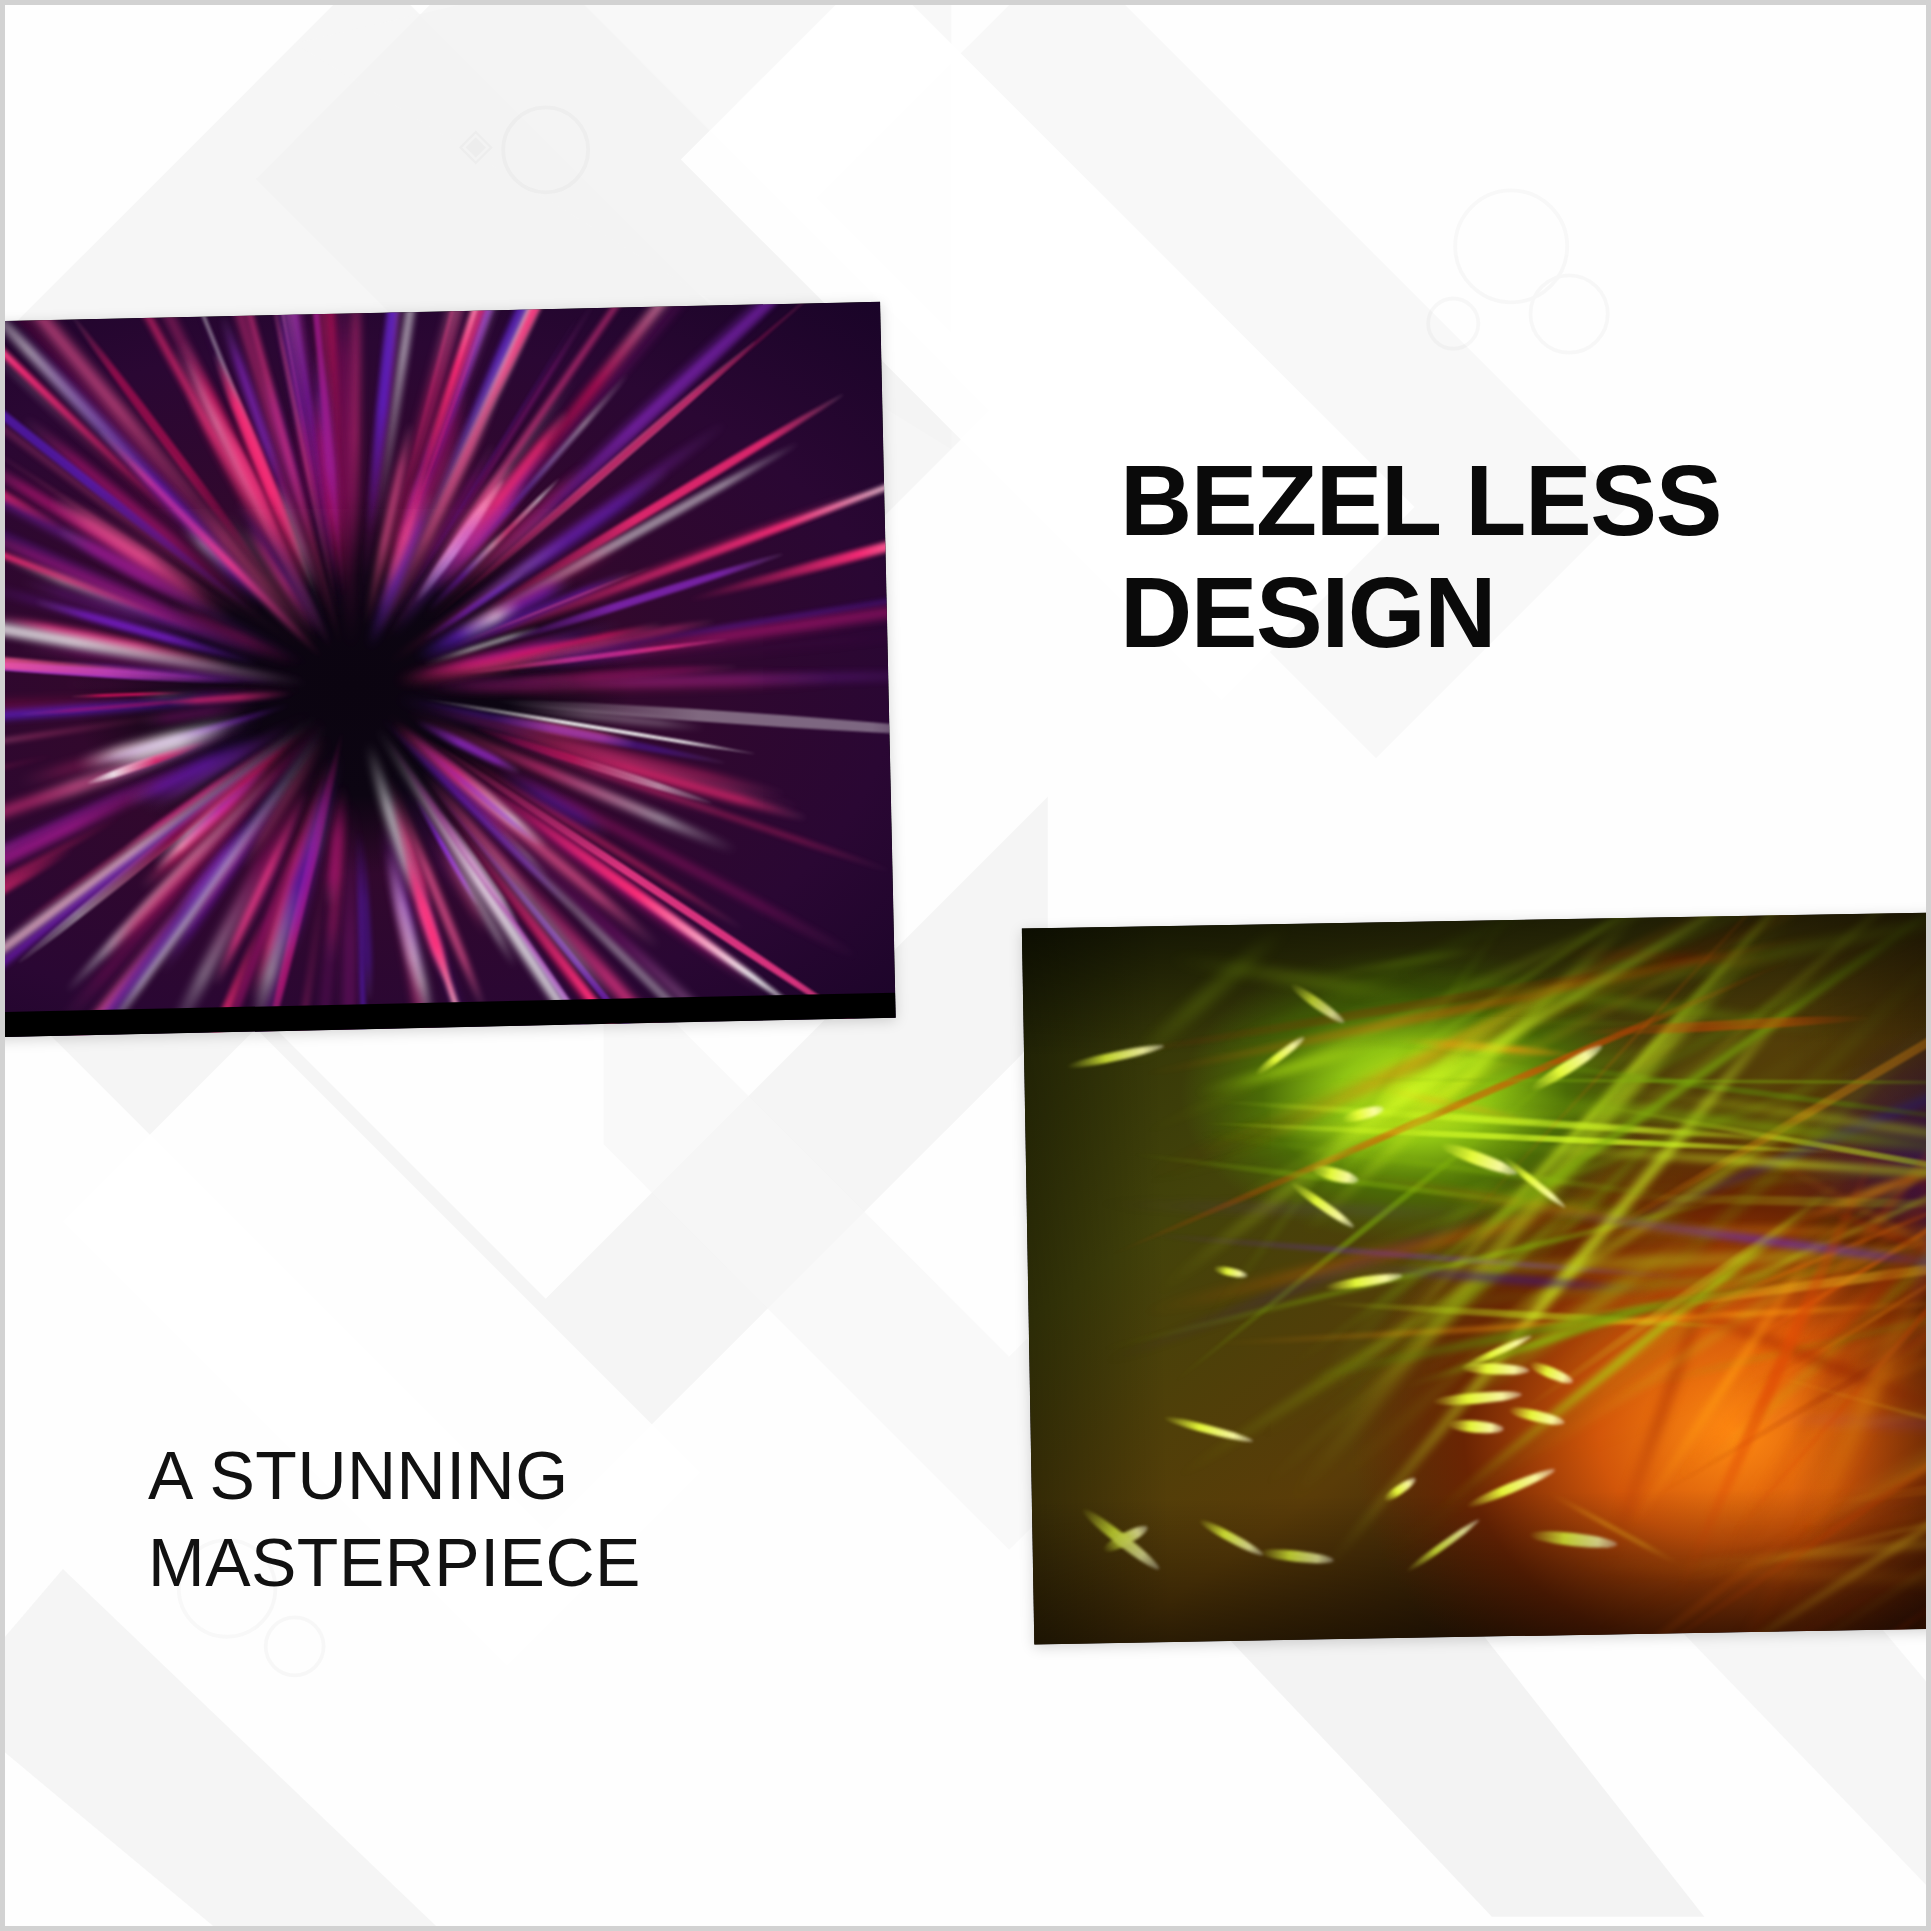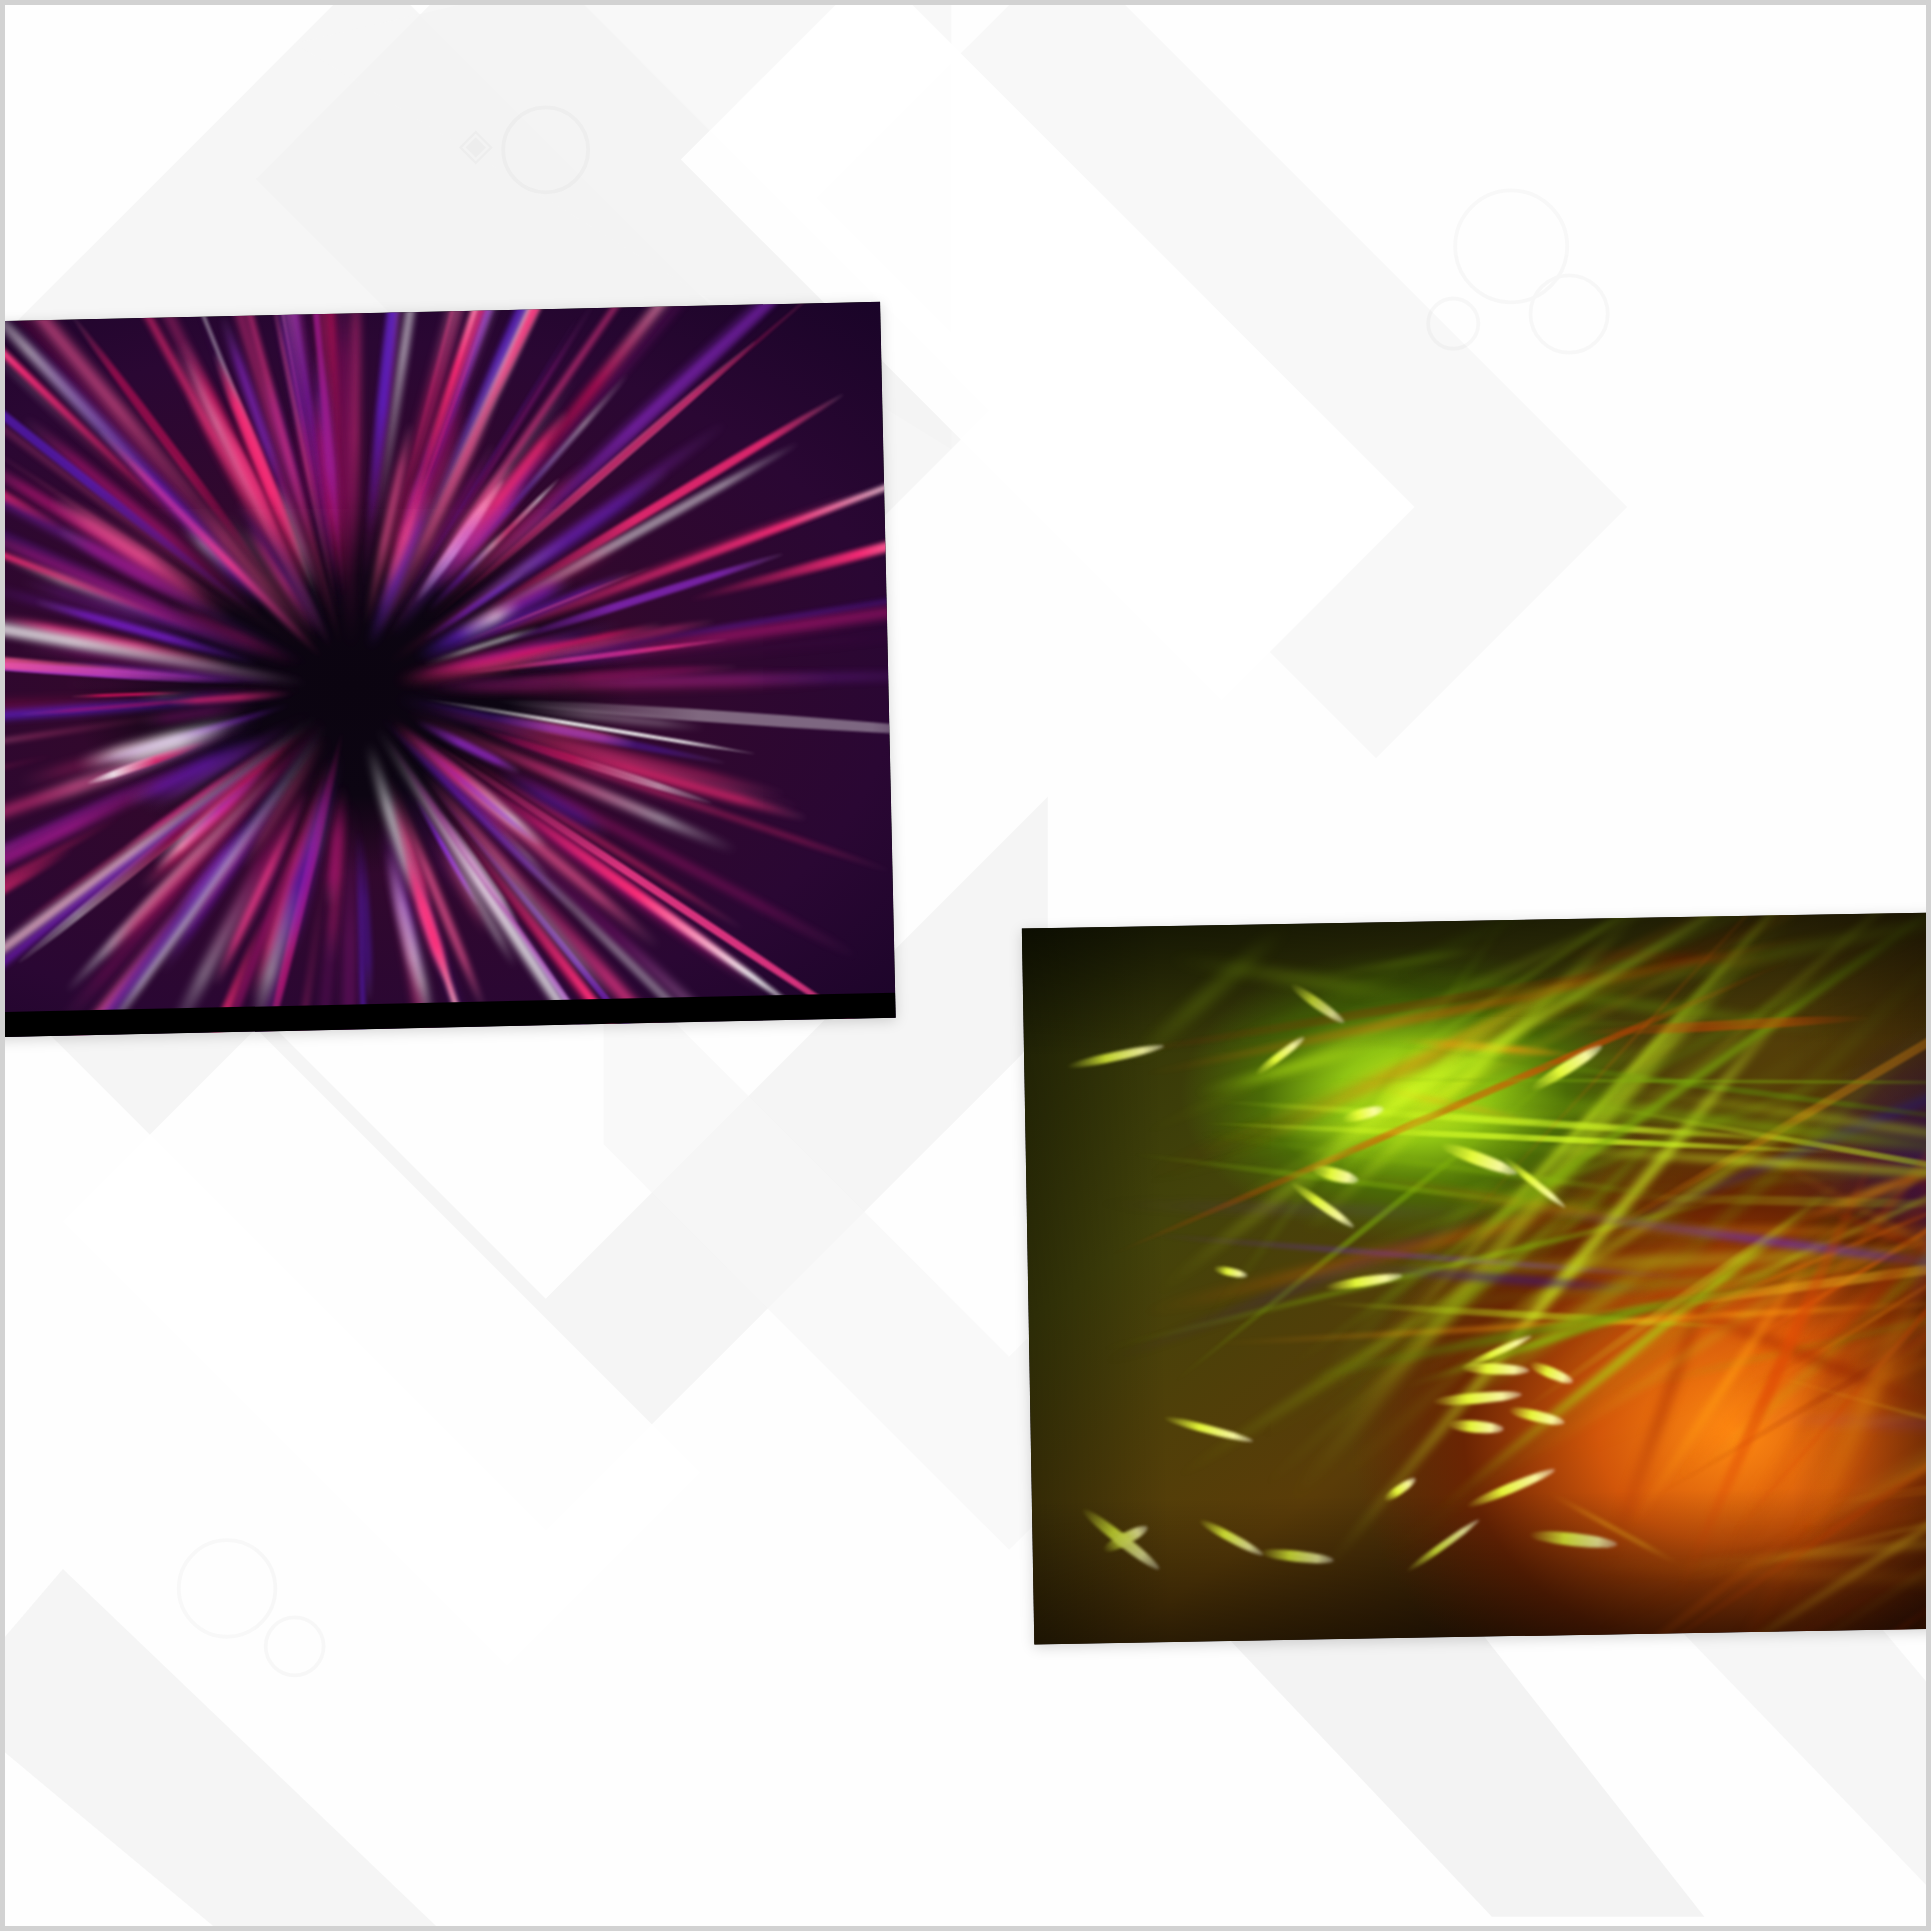--- a/index.html
+++ b/index.html
@@ -634,16 +634,20 @@
           <div class="strand" style="left:67.1%;top:66.8%;width:370px;height:12px;--o:0.74;--b:7.7px;transform:rotate(-64.6deg);background:linear-gradient(to right, rgba(0,0,0,0) 0%, #ff9b10 50%, rgba(0,0,0,0) 100%);"></div>
           <div class="strand" style="left:62.1%;top:77.5%;width:746px;height:3.7px;--o:0.76;--b:5.7px;transform:rotate(-62.5deg);background:linear-gradient(to right, rgba(0,0,0,0) 0%, #a82d03 50%, rgba(0,0,0,0) 100%);"></div>
           <div class="strand" style="left:53.2%;top:63.9%;width:361px;height:7.5px;--o:0.72;--b:3.6px;transform:rotate(-55.8deg);background:linear-gradient(to right, rgba(0,0,0,0) 0%, #ff9b10 50%, rgba(0,0,0,0) 100%);"></div>
           <div class="strand" style="left:79.5%;top:46.2%;width:427px;height:6.4px;--o:0.73;--b:4.7px;transform:rotate(-44.4deg);background:linear-gradient(to right, rgba(0,0,0,0) 0%, #ff9b10 50%, rgba(0,0,0,0) 100%);"></div>
           <div class="strand" style="left:83.8%;top:43.2%;width:195px;height:5.2px;--o:0.77;--b:5.5px;transform:rotate(-68.9deg);background:linear-gradient(to right, rgba(0,0,0,0) 0%, #9b4bff 50%, rgba(0,0,0,0) 100%);"></div>
         </div>
       <div class="darkedge"></div>
     </div>
   </div>
 
-
+  <div class="headline">BEZEL LESS
+DESIGN</div>
+
+  <div class="subhead">A STUNNING
+MASTERPIECE</div>
 
 </div>
 
 
 </body></html>

